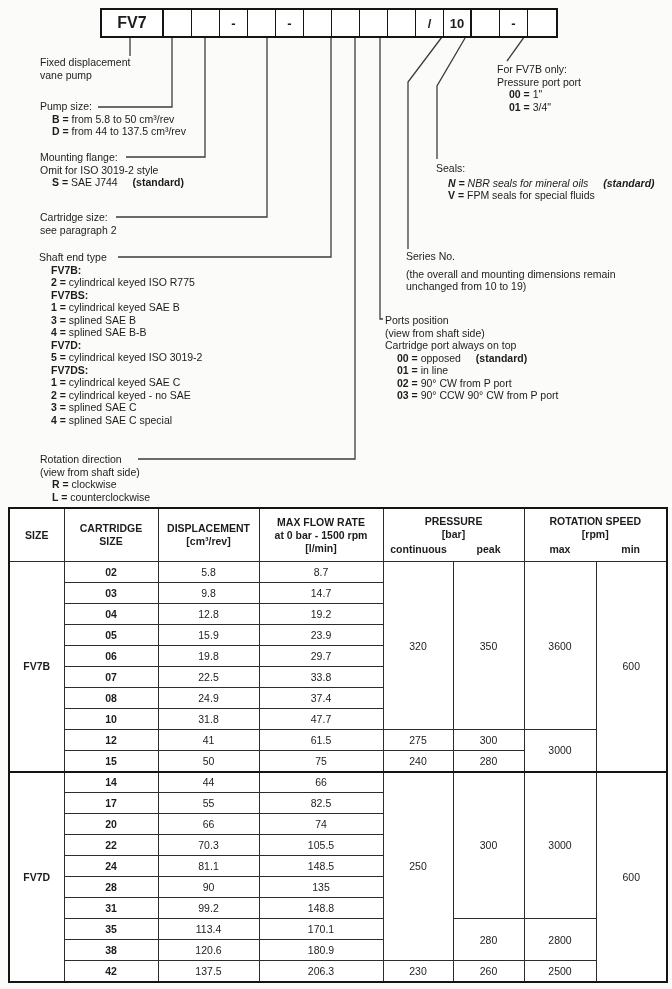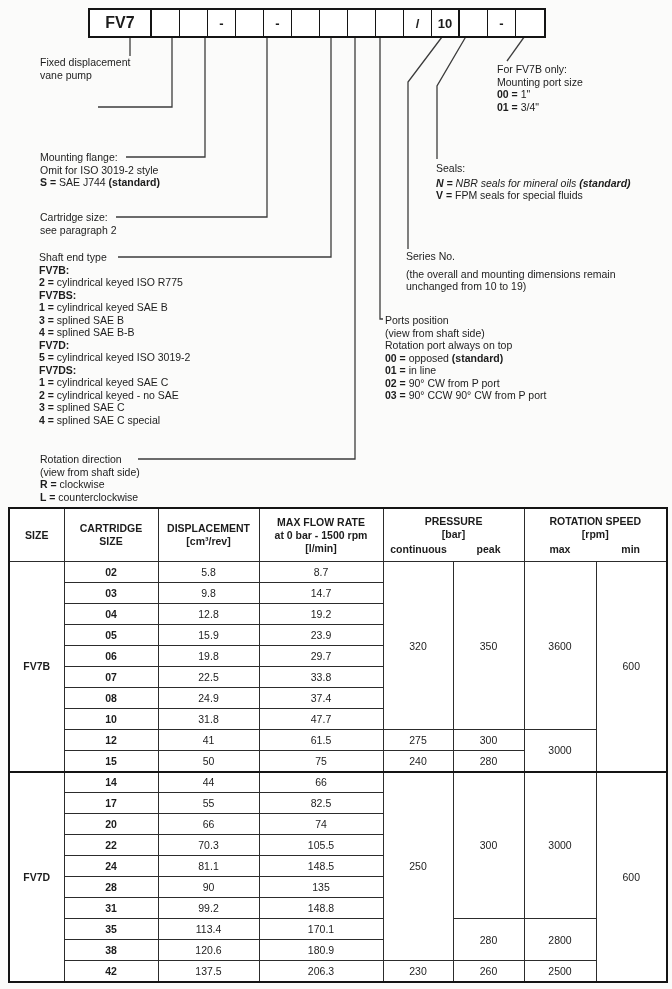--- a/index.html
+++ b/index.html
@@ -7,33 +7,33 @@
     width:672px;height:989px;position:relative;
     background:#fbfbfa;color:#1c1c1c;
     font-family:"Liberation Sans","DejaVu Sans",sans-serif;
     overflow:hidden;
   }
   
   #diagram{position:absolute;left:0;top:0;width:672px;height:505px;}
   #leaders{position:absolute;left:0;top:0;}
   #leaders path{stroke:#3c3c3c;stroke-width:1.3;fill:none;}
   #code-row{
-    position:absolute;left:88px;top:8px;height:26px;
+    position:absolute;left:100px;top:8px;height:26px;
     display:flex;border:2px solid #141414;background:#fff;box-sizing:content-box;
   }
   .code-cell{
     width:28px;box-sizing:border-box;border-right:1px solid #141414;
     display:flex;align-items:center;justify-content:center;
     font-weight:bold;font-size:13px;
   }
   .code-cell:first-child{width:62px;font-size:16px;border-right-width:2.5px;}
   .code-cell:nth-child(12){border-right-width:2.5px;}
   .code-cell:last-child{border-right:none;}
   .callout{position:absolute;font-size:10.5px;line-height:12.5px;white-space:nowrap;}
-  .callout .b{font-weight:bold;}
+  .callout .b{font-weight:bold;margin-left:12px;}
   #co-fixed    {left:40px; top:56px;}
   #co-pump     {left:40px; top:100px;}
   #co-mounting {left:40px; top:151px;}
   #co-cartridge{left:40px; top:211px;}
   #co-shaft    {left:39px; top:251px;}
   #co-rotation {left:40px; top:453px;}
   #co-fv7b     {left:497px;top:63px;}
   #co-seals    {left:436px;top:162px;}
   #co-series   {left:406px;top:250px;}
   #co-ports    {left:385px;top:314px;}
@@ -88,20 +88,25 @@
       <div class="code-cell">10</div>
       <div class="code-cell"></div>
       <div class="code-cell">-</div>
       <div class="code-cell"></div>
     </div>
 
   <div class="callout" id="co-fixed">
       <div class="line">Fixed displacement</div>
       <div class="line">vane pump</div>
     </div>
+  <div class="callout" id="co-pump">
+      <div class="line">Pump size:</div>
+      <div class="line"><span class="b">B =</span> from 5.8 to 50 cm³/rev</div>
+      <div class="line"><span class="b">D =</span> from 44 to 137.5 cm³/rev</div>
+    </div>
   <div class="callout" id="co-mounting">
       <div class="line">Mounting flange:</div>
       <div class="line">Omit for ISO 3019-2 style</div>
       <div class="line"><span class="b">S =</span> SAE J744 <span class="b"> (standard)</span></div>
     </div>
   <div class="callout" id="co-cartridge">
       <div class="line">Cartridge size:</div>
       <div class="line">see paragraph 2</div>
     </div>
   <div class="callout" id="co-shaft">
@@ -121,38 +126,38 @@
       <div class="line"><span class="b">4 =</span> splined SAE C special</div>
     </div>
   <div class="callout" id="co-rotation">
       <div class="line">Rotation direction</div>
       <div class="line">(view from shaft side)</div>
       <div class="line"><span class="b">R =</span> clockwise</div>
       <div class="line"><span class="b">L =</span> counterclockwise</div>
     </div>
   <div class="callout" id="co-fv7b">
       <div class="line">For FV7B only:</div>
-      <div class="line">Mounting port size</div>
+      <div class="line">Pressure port port</div>
       <div class="line"><span class="b">00 =</span> 1"</div>
       <div class="line"><span class="b">01 =</span> 3/4"</div>
     </div>
   <div class="callout" id="co-seals">
       <div class="line">Seals:</div>
       <div class="line"><span class="b">N =</span> NBR seals for mineral oils<span class="b"> (standard)</span></div>
       <div class="line"><span class="b">V =</span> FPM seals for special fluids</div>
     </div>
   <div class="callout" id="co-series">
       <div class="line">Series No.</div>
       <div class="line">(the overall and mounting dimensions remain</div>
       <div class="line">unchanged from 10 to 19)</div>
     </div>
   <div class="callout" id="co-ports">
       <div class="line">Ports position</div>
       <div class="line">(view from shaft side)</div>
-      <div class="line">Rotation port always on top</div>
+      <div class="line">Cartridge port always on top</div>
       <div class="line"><span class="b">00 =</span> opposed<span class="b"> (standard)</span></div>
       <div class="line"><span class="b">01 =</span> in line</div>
       <div class="line"><span class="b">02 =</span> 90° CW from P port</div>
       <div class="line"><span class="b">03 =</span> 90° CCW 90° CW from P port</div>
     </div>
 </div>
 
 <div id="table-wrap">
   <table id="spec-table">
     <colgroup>

